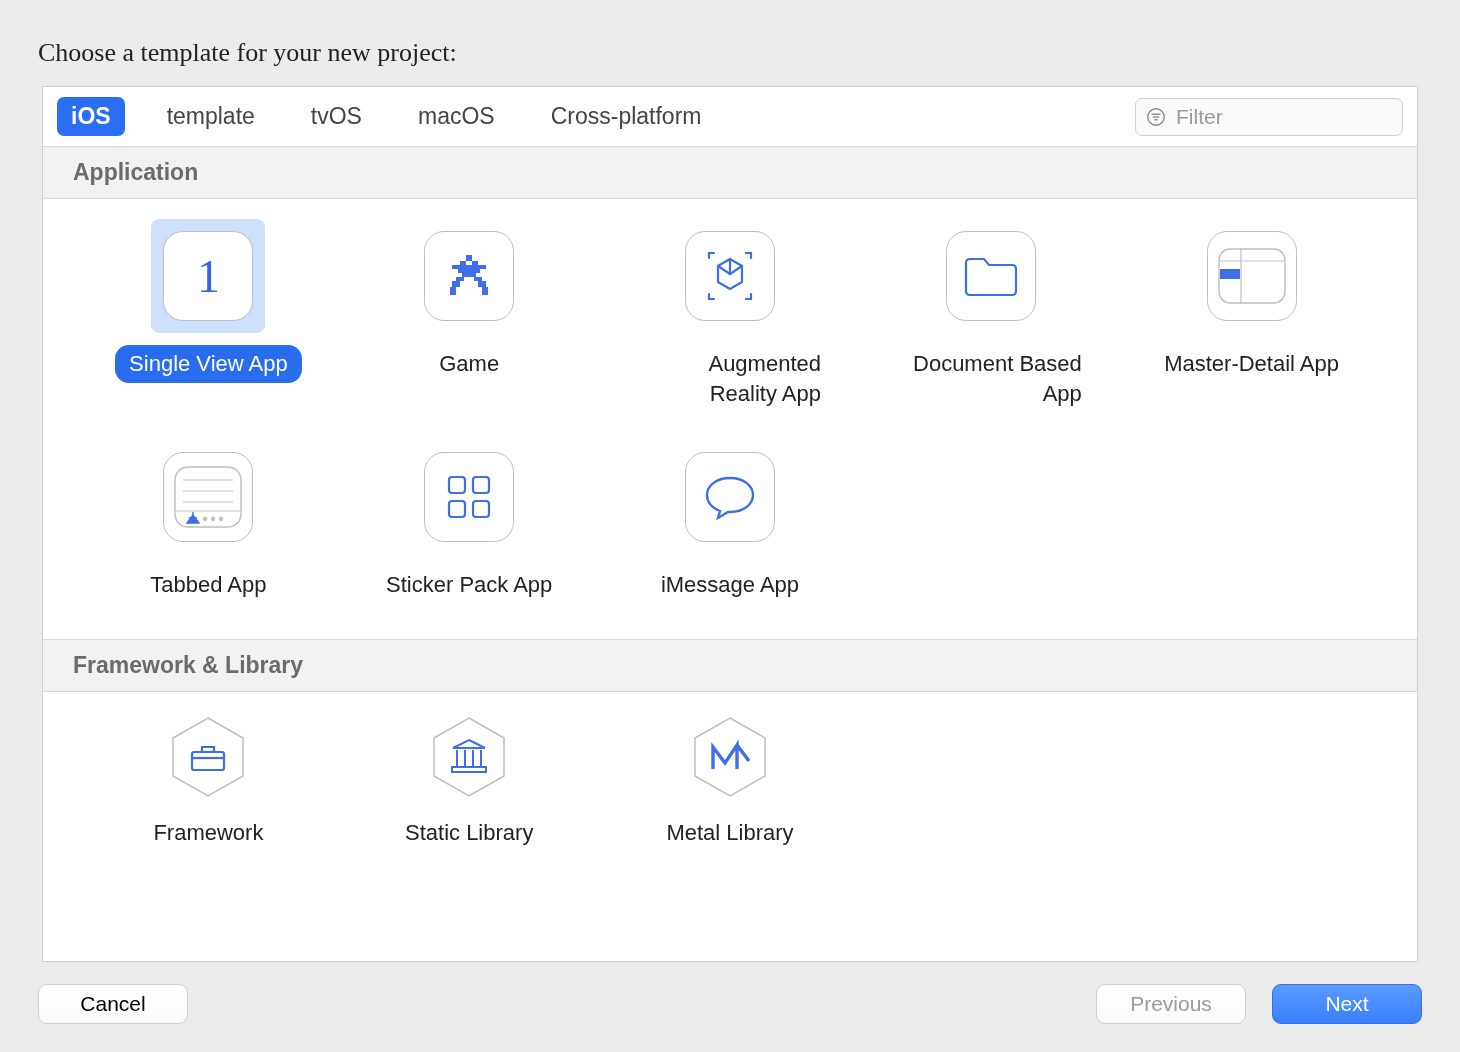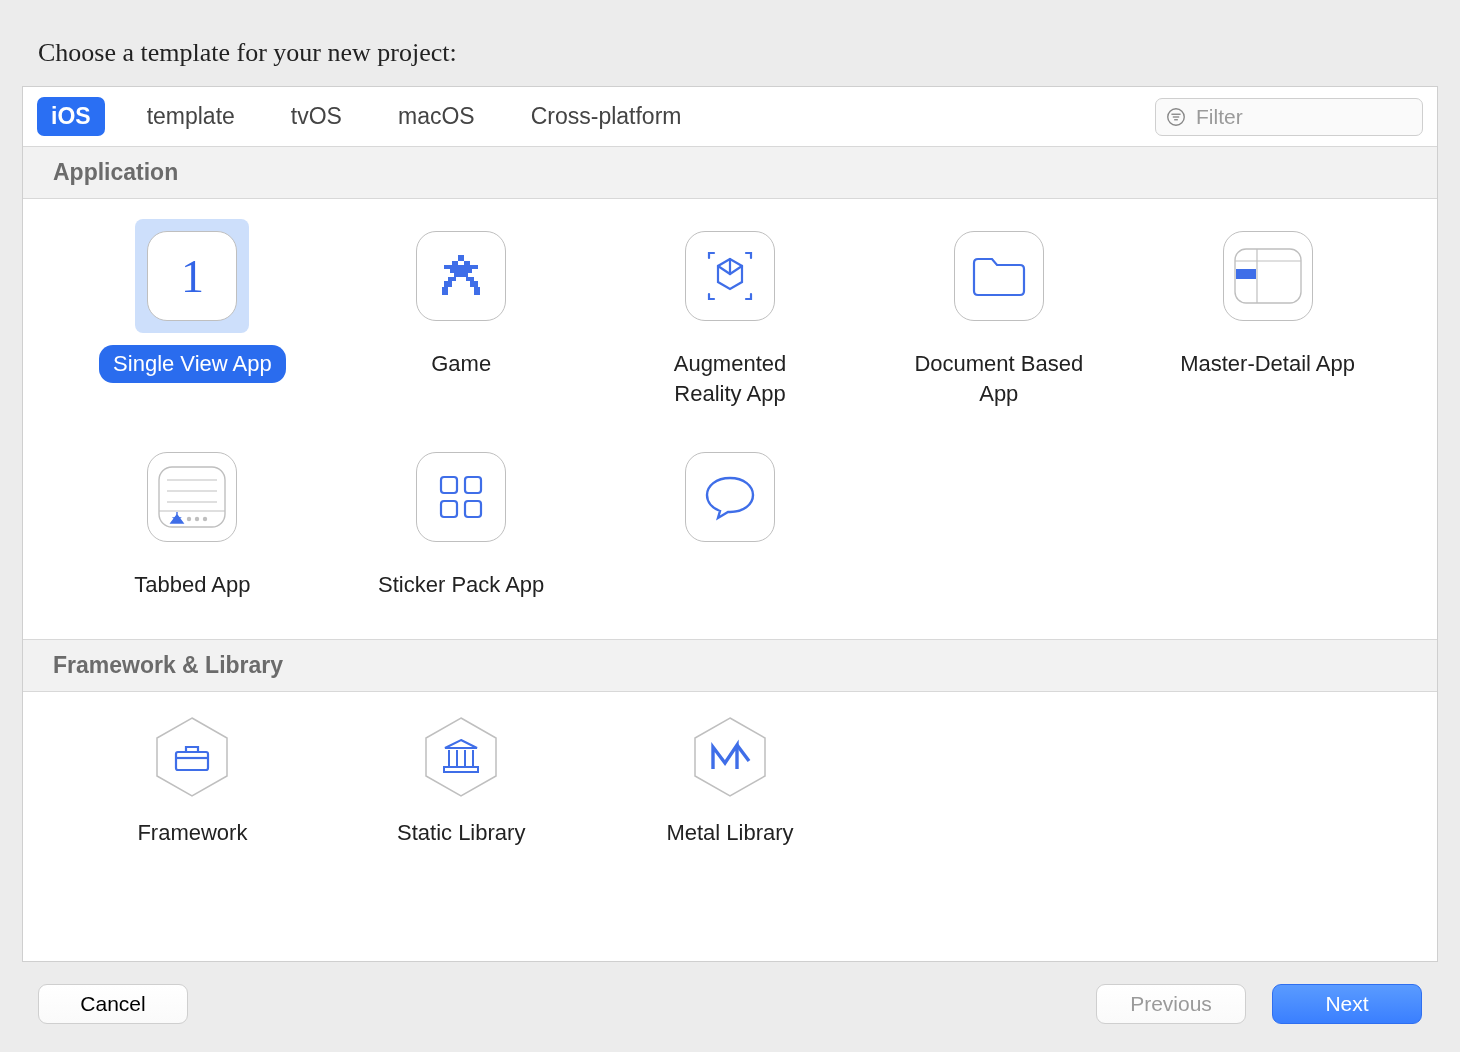--- a/index.html
+++ b/index.html
@@ -21,21 +21,21 @@
     .title {
       font-size: 26px;
       font-weight: 400;
       padding: 20px 20px 18px 20px;
       color: #222;
       font-family: Liberation Serif, serif;
     }
     .panel {
       background: #fff;
       border: 1px solid #cfcfcf;
-      margin: 0 4px;
+      margin: 0 24px;
       flex: 1;
       display: flex;
       flex-direction: column;
       overflow: hidden;
     }
     .tabbar {
       display: flex;
       align-items: center;
       padding: 10px 14px;
       border-bottom: 1px solid #d8d8d8;
@@ -112,21 +112,21 @@
       color: #3264e6;
     }
     .item.selected .iconbox-wrap {
       background: #cddffb;
       border-radius: 8px;
       padding: 12px;
     }
     .iconbox-wrap { padding: 12px; }
     .item-label {
       font-size: 22px;
-      text-align: center;
+      text-align: right;
       max-width: 210px;
       line-height: 1.35;
       padding: 4px 14px;
       border-radius: 14px;
     }
     .item.selected .item-label {
       background: #2a6cee;
       color: #fff;
     }
     .hex {
@@ -321,20 +321,21 @@
       </div>
 
       <div class="item">
         <div class="iconbox-wrap">
             <div class="iconbox">
           <svg width="56" height="50" viewBox="0 0 56 50" fill="none" stroke="#3f6ee8" stroke-width="2.4">
             <path d="M28 6 C14 6 5 14 5 23 C5 30 10 36 18 39 L16 46 L26 40 C27 40 27.5 40 28 40 C42 40 51 32 51 23 C51 14 42 6 28 6 Z"></path>
           </svg>
         </div>
           </div>
+        <div class="item-label">iMessage App</div>
       </div>
 
     </div>
 
     <div class="section-header second">Framework &amp; Library</div>
 
     <div class="grid">
 
       <div class="item">
         <div class="hex">

